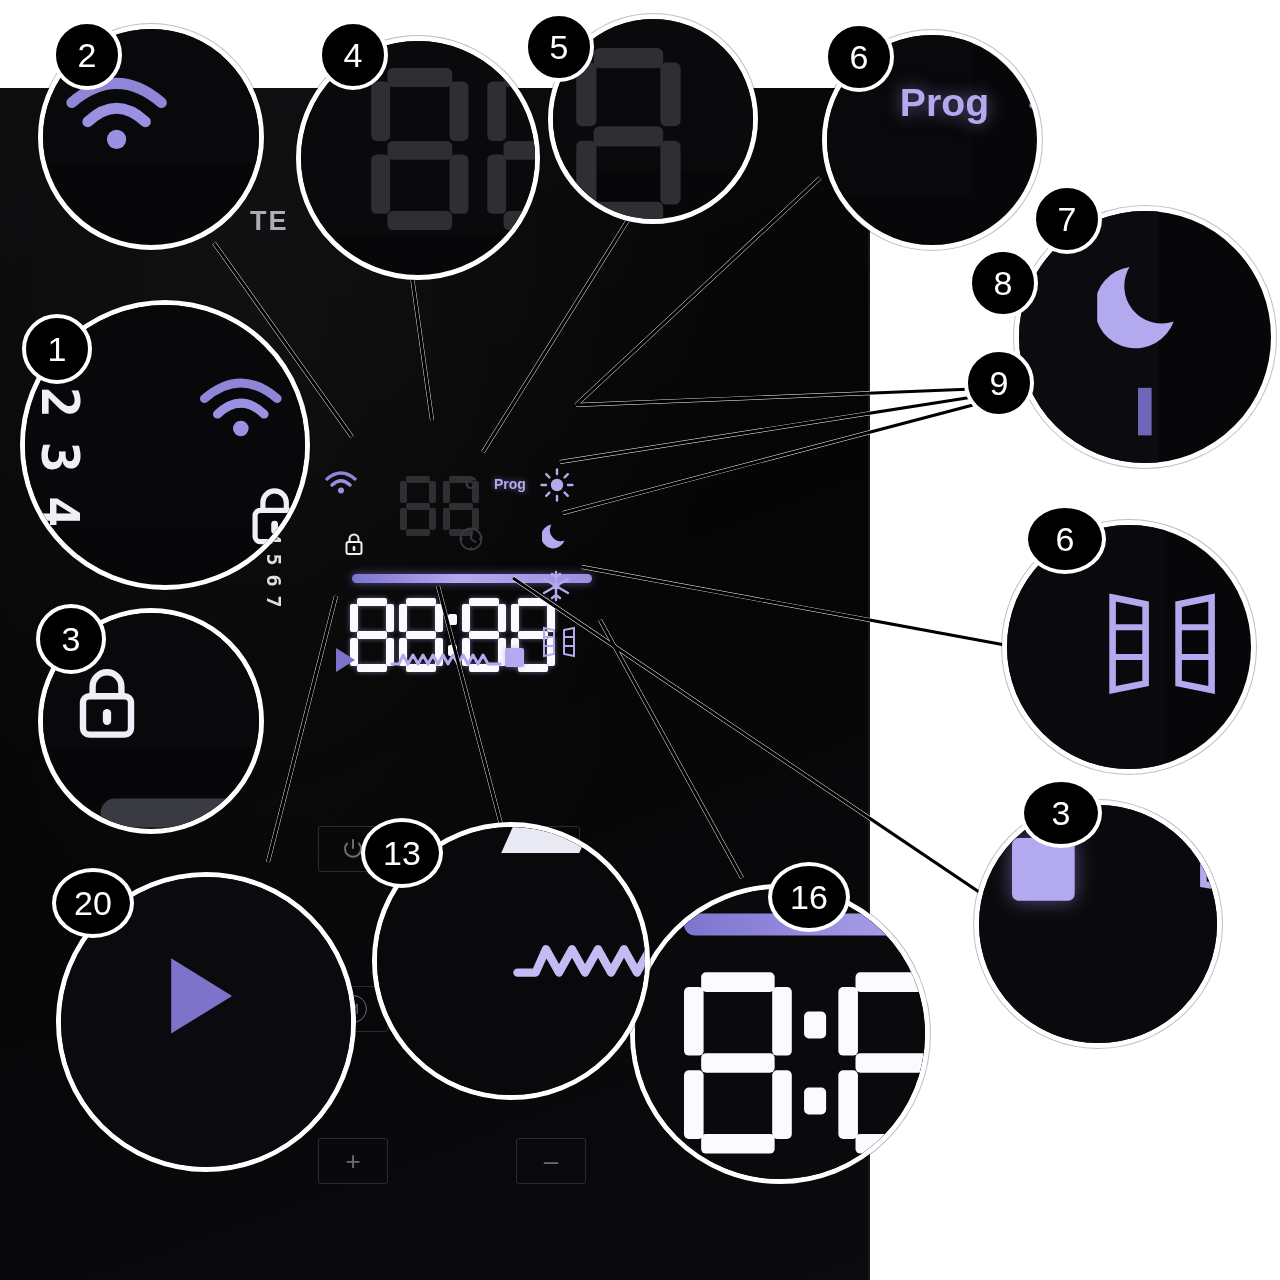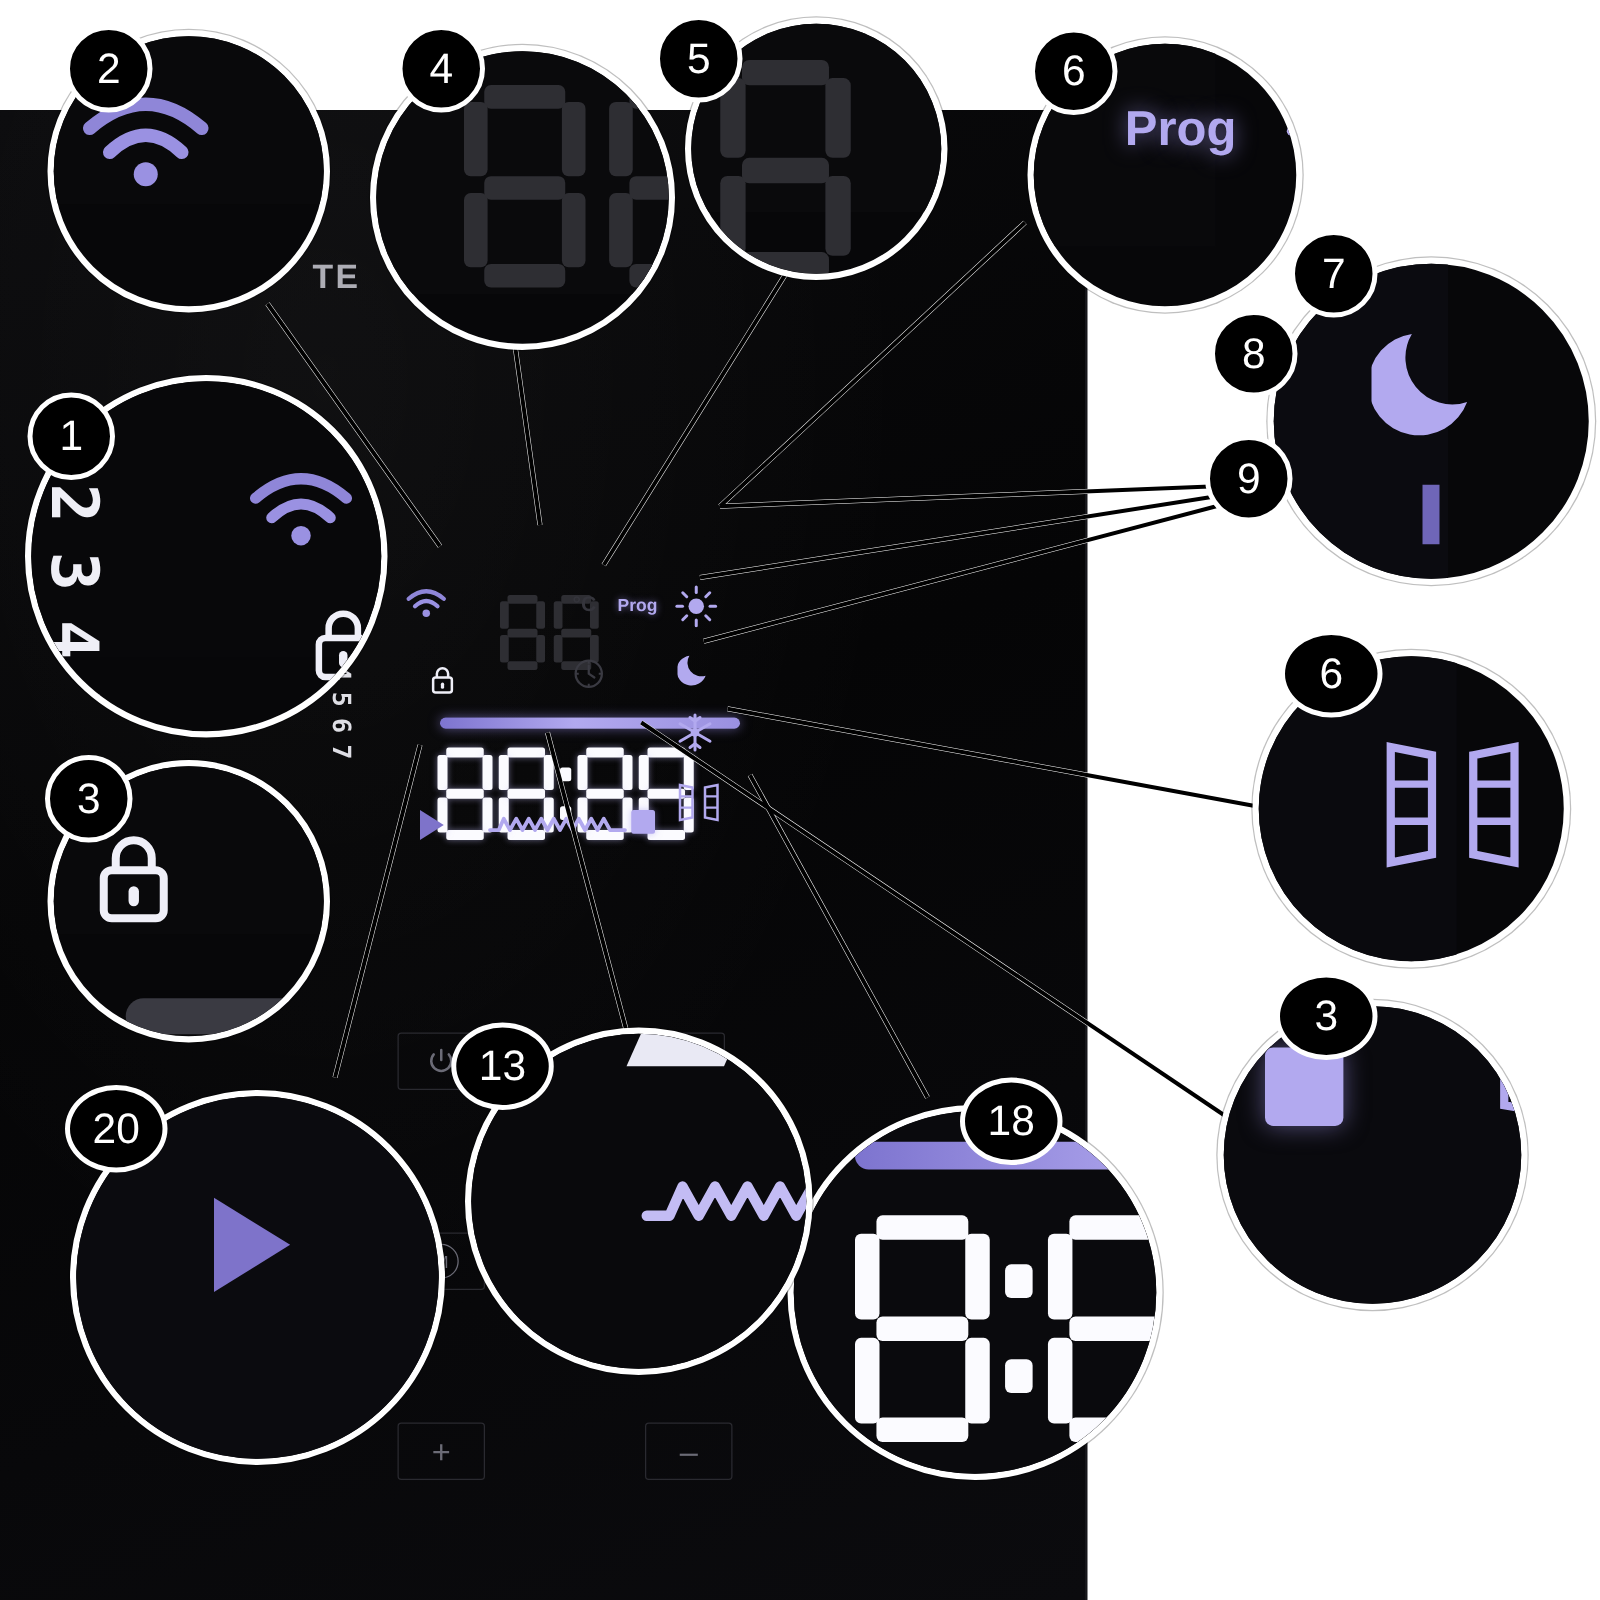--- a/index.html
+++ b/index.html
@@ -509,21 +509,21 @@
             <i style="position:absolute;left:0;top:40px;width:8px;height:28px;background:#fbfbff;border-radius:2px;"></i>
             <i style="position:absolute;left:0;top:6px;width:8px;height:28px;background:#fbfbff;border-radius:2px;"></i>
             <i style="position:absolute;left:7px;top:33px;width:30px;height:8px;background:#fbfbff;border-radius:2px;"></i>
           </span>
 
         </div>
 
       </div>
     </div>
   </div>
-  <div class="badge w" style="left:768px;top:862px;">18</div>
+  <div class="badge w" style="left:768px;top:862px;">16</div>
 
   <div class="bubble" style="left:372px;top:822px;width:268px;height:268px;">
     <div class="zoomwrap" style="left:0;top:0;transform:scale(2.6) translate(-340px,-520px);">
       <div style="position:relative;width:560px;height:640px;background:#09090c;">
         <svg style="position:absolute;left:392px;top:562px;" width="112" height="20" viewBox="0 0 112 20">
           <path d="M2 14 H9 L13 5 L18 14 L23 5 L28 14 L33 5 L38 14 L43 5 L48 14 L53 5 L58 14 L63 5 L68 14 L73 5 L78 14 L83 5 L88 14 L93 5 L98 14 H110" stroke="#c3bcf4" stroke-width="3.2" fill="none" stroke-linejoin="round" stroke-linecap="round"></path>
         </svg>
         <div style="position:absolute;left:390px;top:520px;width:30px;height:10px;background:#e9e9f4;transform:skewX(-24deg);"></div>
         <div style="position:absolute;left:428px;top:506px;width:12px;height:26px;background:#f4f4fb;border-radius:2px;"></div>
 

